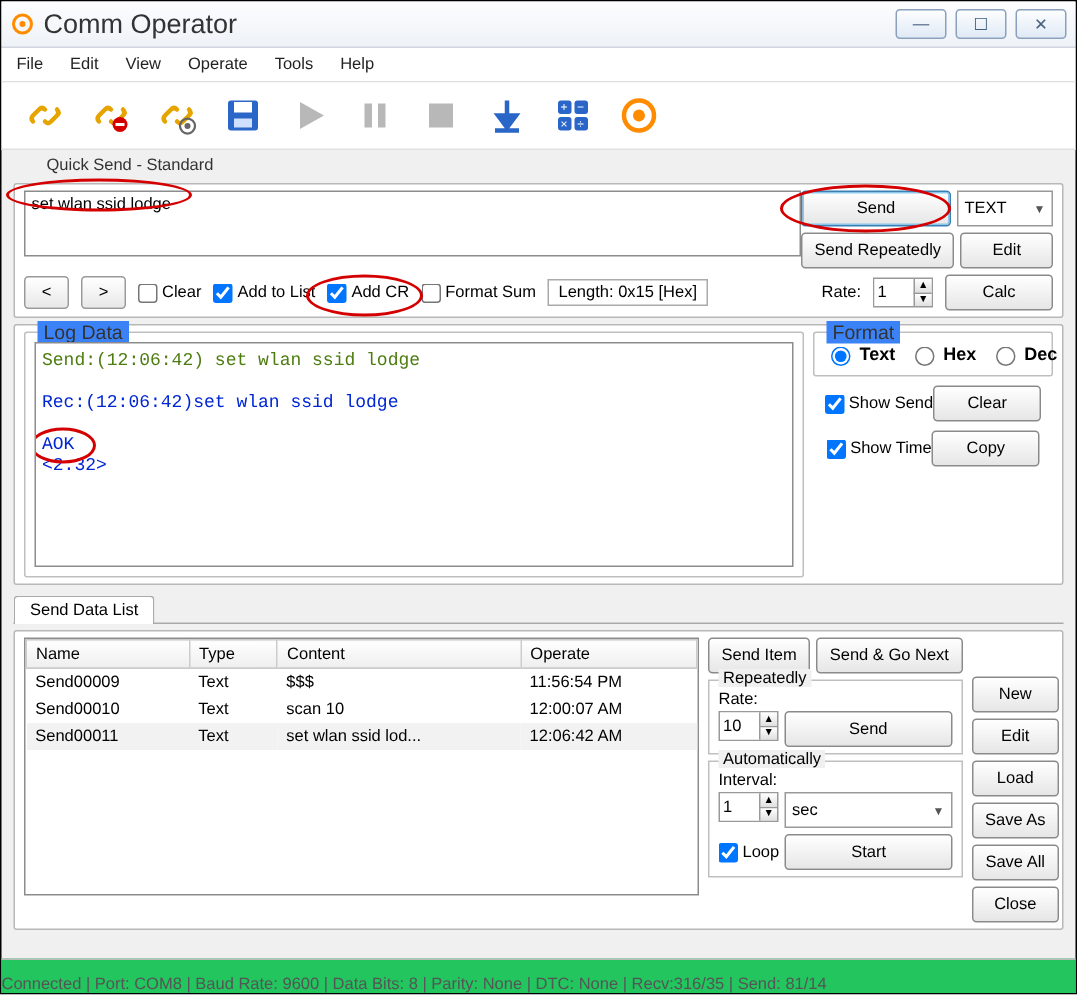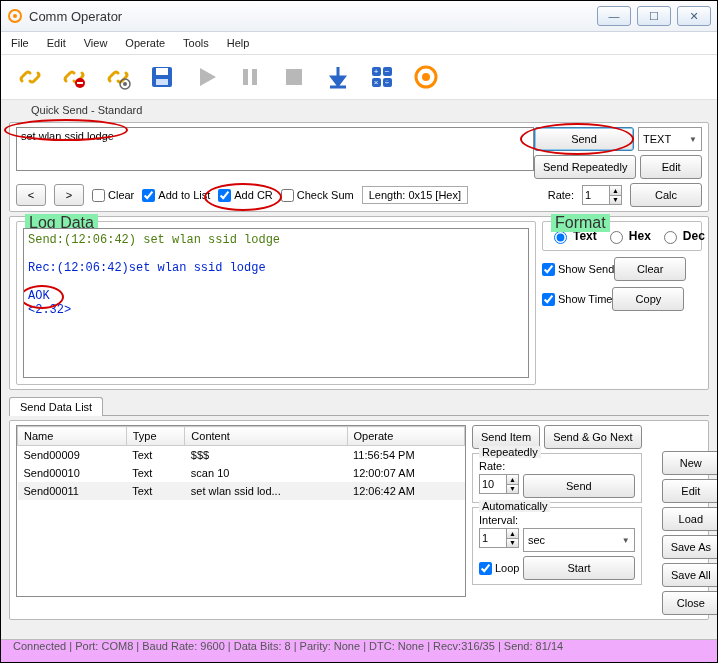--- a/index.html
+++ b/index.html
@@ -1,19 +1,19 @@
 <!DOCTYPE html>
 <html><head>
 <meta charset="utf-8">
 <style>
 html,body{margin:0;padding:0;font-family:"Segoe UI",Tahoma,sans-serif;font-size:11px;background:#fff;color:#000}
 .window{width:718px;height:663px;border:1px solid #000;box-sizing:border-box;display:flex;flex-direction:column;background:#f0f0f0;position:relative}
 .titlebar{height:30px;background:linear-gradient(#fdfdff,#eef2f7);border-bottom:1px solid #cfd6e0;display:flex;align-items:center;padding:0 6px}
 .titlebar-icon{width:16px;height:16px;margin-right:6px}
-.title-text{flex:1;font-size:13px;color:#333}
+.title-text{flex:1;font-size:18px;color:#333}
 .win-btns{display:flex;gap:6px}
 .win-btn{width:32px;height:18px;border:1px solid #8aa0bd;border-radius:3px;background:linear-gradient(#fdfeff,#dfe9f5);display:flex;align-items:center;justify-content:center;color:#46607e;font-size:11px}
 .menubar{height:22px;display:flex;align-items:center;padding:0 10px;gap:18px;background:#fff;border-bottom:1px solid #e0e0e0}
 .menubar span{color:#222}
 .toolbar{height:44px;display:flex;align-items:center;gap:6px;padding:0 10px;background:#fff;border-bottom:1px solid #e0e0e0}
 .tb-btn{width:36px;height:36px;border:1px solid transparent;border-radius:3px;display:flex;align-items:center;justify-content:center}
 .content{flex:1;padding:4px 8px 0 8px;display:flex;flex-direction:column;gap:4px;overflow:hidden}
 .panel{background:#fff;border:1px solid #b8b8b8;border-radius:2px;padding:4px 6px}
 .quick-label{font-size:11px;margin:0 0 2px 22px;color:#333}
 .qs-row1{display:flex;gap:0;align-items:flex-start}
@@ -27,42 +27,42 @@
 .chk input{margin:0}
 .len-box{border:1px solid #aaa;padding:2px 6px;background:#fff}
 .spin{width:38px;height:18px;border:1px solid #999;display:flex}
 .spin input{width:22px;border:0;text-align:left;font-size:11px;padding:0 2px}
 .spin-btns{width:14px;display:flex;flex-direction:column}
 .spin-btns div{flex:1;border-left:1px solid #999;font-size:7px;display:flex;align-items:center;justify-content:center;background:linear-gradient(#fff,#e0e0e0)}
 .spin-btns div:first-child{border-bottom:1px solid #999}
 .log-panel{display:flex;gap:6px}
 .log-left{flex:1;display:flex;flex-direction:column}
 .fieldset{border:1px solid #bfbfbf;border-radius:2px;padding:6px;position:relative;margin-top:6px}
-.fieldset-legend{position:absolute;top:-8px;left:8px;background:#86efac;padding:0 4px;font-size:16px;color:#333}
+.fieldset-legend{position:absolute;top:-8px;left:8px;background:#3b82f6;padding:0 4px;font-size:13px;color:#333}
 .log-box{background:#fff;border:1px solid #8c8c8c;height:140px;padding:4px;font-family:"Courier New",monospace;font-size:12px;overflow:auto}
 .log-send{color:#4d7c0f}
 .log-rec{color:#0026d4}
 .log-right{width:160px;display:flex;flex-direction:column}
 .fmt-radios{display:flex;gap:8px;align-items:center;font-size:12px;font-weight:bold}
 .fmt-radios label{display:flex;align-items:center;gap:3px;font-weight:bold}
-.fmt-row{display:flex;align-items:center;justify-content:flex-start;margin-top:6px}
+.fmt-row{display:flex;align-items:center;justify-content:center;margin-top:6px}
 .tabs{display:flex;border-bottom:1px solid #aaa;margin-top:2px}
 .tab{border:1px solid #aaa;border-bottom:0;border-radius:3px 3px 0 0;padding:3px 10px;background:#fff;font-size:11px;position:relative;top:1px}
 .list-panel{display:flex;gap:6px}
 .table-wrap{flex:1;border:1px solid #8c8c8c;background:#fff;height:170px;overflow:auto}
 table{width:100%;border-collapse:collapse;font-size:11px}
 th{background:linear-gradient(#fff,#eee);border:1px solid #ccc;text-align:left;padding:3px 6px;font-weight:normal}
 td{padding:3px 6px}
 tr.sel td{background:#f2f2f2}
-.list-right{width:230px;display:flex;gap:20px}
+.list-right{width:230px;display:flex;gap:6px}
 .list-right-col1{flex:1;display:flex;flex-direction:column}
 .list-right-col2{width:72px;display:flex;flex-direction:column;gap:4px}
 .mini-fieldset{border:1px solid #bfbfbf;padding:6px 6px 4px;margin-top:4px;position:relative}
 .mini-legend{position:absolute;top:-8px;left:6px;background:#f0f0f0;padding:0 3px;font-size:11px}
-.statusbar{height:22px;border-top:1px solid #bbb;background:#f0abfc;display:flex;align-items:flex-start;padding:0 12px;font-size:11px;color:#555}
+.statusbar{height:22px;border-top:1px solid #bbb;background:#22c55e;display:flex;align-items:flex-end;padding:0 0;font-size:11px;color:#555}
 .sel-box{height:22px;border:1px solid #999;background:#fff;display:flex;align-items:center;padding:0 4px;gap:4px}
 .sel-box .arrow{margin-left:auto;font-size:8px;color:#555}
 svg{display:block}
 .ellipse{position:absolute;border:2px solid #d40000;border-radius:50%;pointer-events:none}
 </style>
 </head>
 <body>
 
 <div class="window">
 
@@ -191,21 +191,21 @@
             <input type="checkbox" checked="" style="">
             <span>Add to List</span>
           </label>
         <label class="chk" style="position:relative">
             <span class="ellipse" style="left:-14px;top:-6px;width:74px;height:24px"></span>
             <input type="checkbox" checked="" style="">
             <span>Add CR</span>
           </label>
         <label class="chk">
             <input type="checkbox" style="">
-            <span>Check Sum</span>
+            <span>Format Sum</span>
           </label>
         <div class="len-box">Length: 0x15 [Hex]</div>
         <div style="flex:1"></div>
         <span>Rate:</span>
         <div class="spin">
             <input value="1" style="">
             <div class="spin-btns">
               <div>▲</div>
               <div>▼</div>
             </div>

